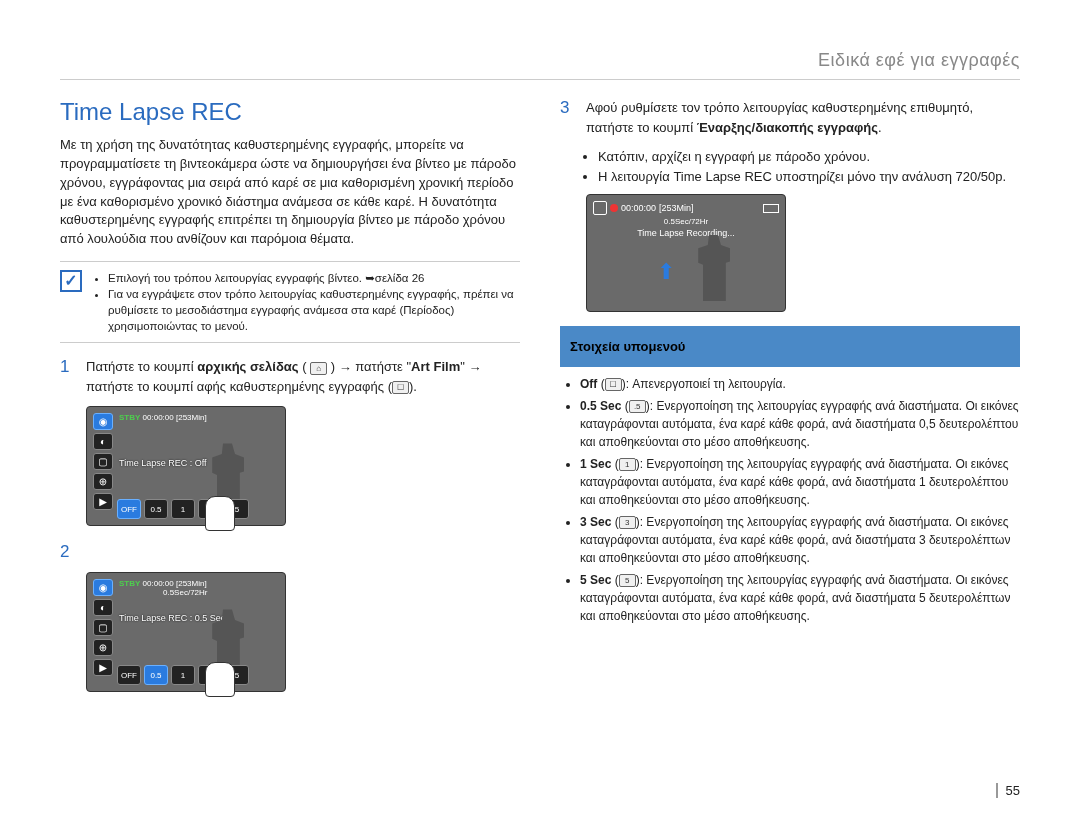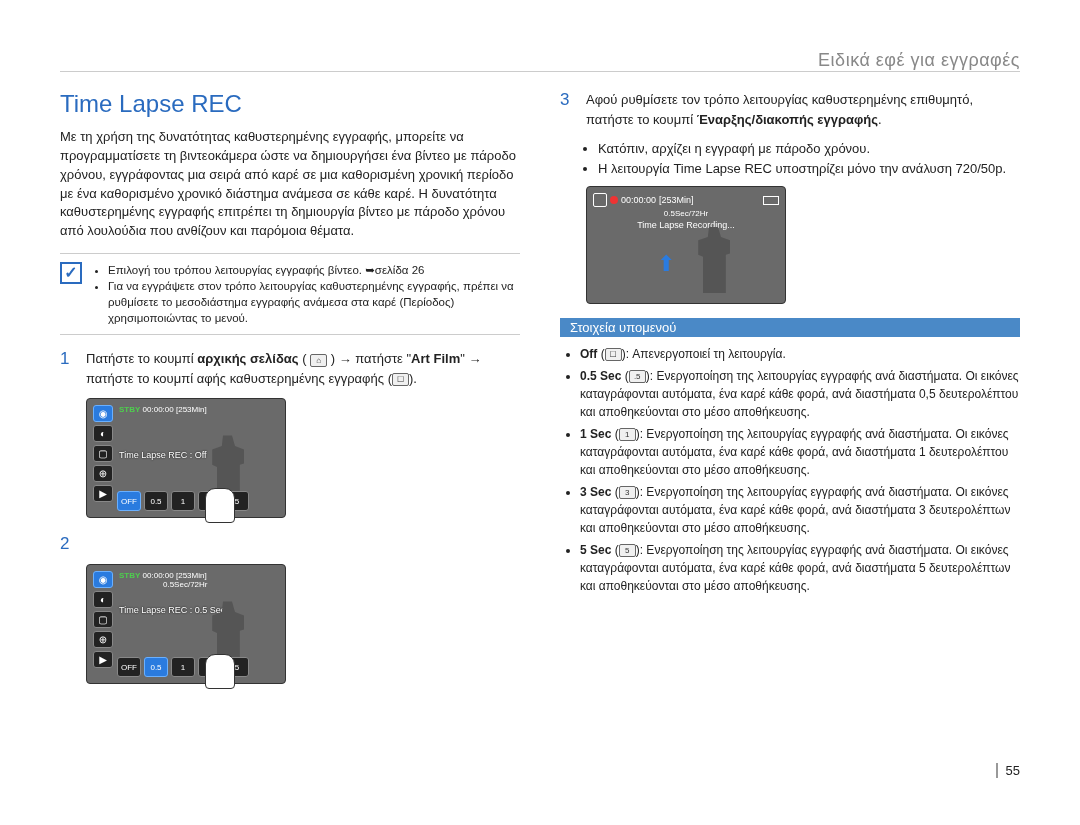--- a/index.html
+++ b/index.html
@@ -13,20 +13,21 @@
     position: relative;
   }
   .page {
     padding: 50px 60px 30px 60px;
   }
   .header-bar {
     text-align: right;
     color: #888;
     font-size: 18px;
     border-bottom: 1px solid #ccc;
+    padding-bottom: 8px;
     margin-bottom: 18px;
     letter-spacing: .5px;
   }
   .columns {
     display: flex;
     gap: 40px;
   }
   .col { flex: 1; }
   h1.title {
     color: #2a6bbf;
@@ -132,36 +133,36 @@
     margin-left:26px;
     width:200px;height:118px;background:#6a6a6a;border:1px solid #333;border-radius:4px;
     padding:6px;position:relative;color:#fff;font-size:9px;text-align:center;
   }
   .screen-rec .topline{display:flex;justify-content:space-between;align-items:center;}
   .screen-rec .rec-dot{width:8px;height:8px;border-radius:50%;background:#e33;}
   .screen-rec .person{position:absolute;right:40px;bottom:10px;width:60px;height:66px;background:#555;clip-path: polygon(40% 0,55% 0,60% 15%,75% 20%,75% 40%,68% 42%,68% 100%,30% 100%,30% 45%,22% 42%,22% 20%,38% 15%);}
   .screen-rec .arrow{position:absolute;left:70px;bottom:26px;color:#2a7bdf;font-size:22px;}
   .submenu-head {
     background: #4a89c7;
-    color: #ffffff;
-    padding: 2px 10px;
-    font-weight: normal;
+    color: #000000;
+    padding: 13px 10px;
+    font-weight: bold;
     margin: 14px 0 8px 0;
   }
   .submenu-list {
     list-style: disc;
     padding-left: 20px;
     font-size: 12px;
     line-height:1.5;
   }
   .submenu-list li { margin-bottom: 4px; }
   .submenu-list .k { font-weight: bold; }
   .page-num {
     position: absolute;
-    bottom: 47px; right: 60px;
+    bottom: 27px; right: 60px;
     font-size: 13px;
     color: #222;
     border-left: 2px solid #999;
     padding-left: 8px;
   }
   .arrow-link{ font-family: Arial; }
 </style>
 </head>
 <body>
 

